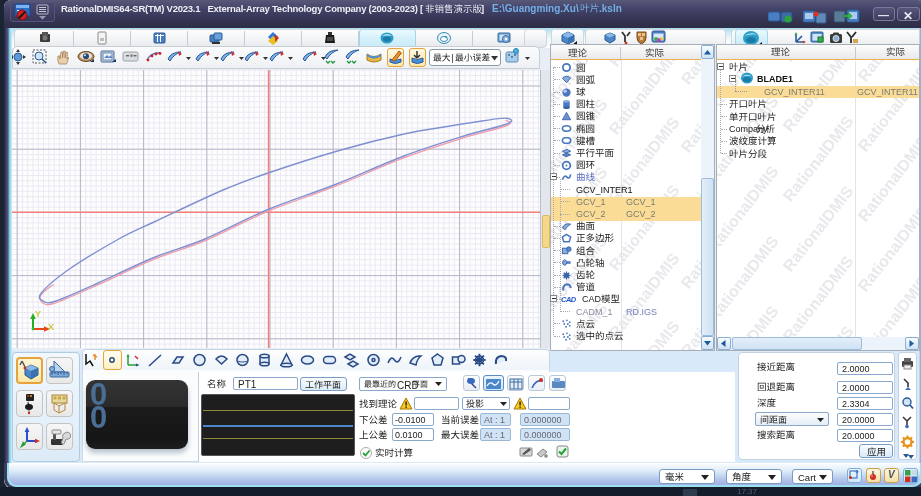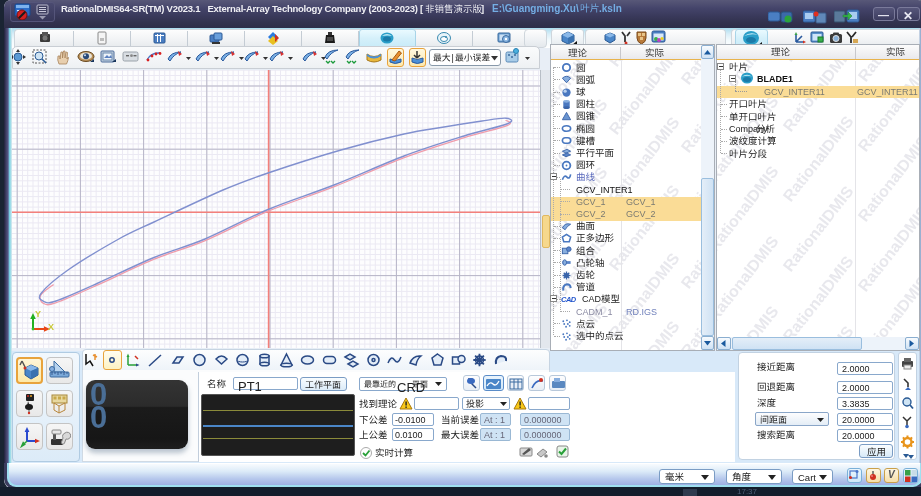--- a/index.html
+++ b/index.html
@@ -887,40 +887,40 @@
 <div class="tx" style="left:86px;top:384px;font-size:31px;font-weight:bold;color:#4a6e96;line-height:22px">0</div>
 <div class="tx" style="left:86px;top:407px;font-size:31px;font-weight:bold;color:#4a6e96;line-height:22px">0</div>
 <div class="abs" style="left:194px;top:372px;width:537px;height:90px;background:#fff;border-left:1px solid #c2cedc"></div>
 <svg style="position:absolute;left:203px;top:379px;" width="19.0" height="10.9">
       <g transform="translate(0,8.36) scale(0.009500,-0.009500)" fill="#222">
         <path transform="translate(0,0)" d="M263 529C314 494 373 446 417 406C300 344 171 299 47 273C61 256 79 224 86 204C141 217 197 233 252 253V-79H327V-27H773V-79H849V340H451C617 429 762 553 844 713L794 744L781 740H427C451 768 473 797 492 826L406 843C347 747 233 636 69 559C87 546 111 519 122 501C217 550 296 609 361 671H733C674 583 587 508 487 445C440 486 374 536 321 572ZM773 42H327V271H773Z"></path>
         <path transform="translate(1000,0)" d="M512 450C489 325 449 200 392 120C409 111 440 92 453 81C510 168 555 301 582 437ZM782 440C826 331 868 185 882 91L952 113C936 207 894 349 848 460ZM532 838C509 710 467 583 408 496V553H279V731C327 743 372 757 409 772L364 831C292 799 168 770 63 752C71 735 81 710 84 694C124 700 167 707 209 715V553H54V483H200C162 368 94 238 33 167C45 150 63 121 70 103C119 164 169 262 209 362V-81H279V370C311 326 349 270 365 241L409 300C390 325 308 416 279 445V483H398L394 477C412 468 444 449 458 438C494 491 527 560 553 637H653V12C653 -1 649 -5 636 -5C623 -6 579 -6 532 -5C543 -24 554 -56 559 -76C621 -76 664 -74 691 -63C718 -51 728 -30 728 12V637H863C848 601 828 561 810 526L877 510C904 567 934 635 958 697L909 711L898 707H576C586 745 596 784 604 824Z"></path>
       </g>
     </svg>
 <div class="inp" style="left:229px;top:377px;width:65px;height:13px"></div>
-<div class="tx" style="left:234px;top:379px;font-size:13px;color:#222">PT1</div>
+<div class="tx" style="left:234px;top:379px;font-size:10px;color:#222">PT1</div>
 <div class="abs" style="left:296px;top:376.5px;width:47px;height:14px;background:linear-gradient(#fafdff,#dcebf8);border:1px solid #7a9cc4;border-radius:3px"></div>
 <svg style="position:absolute;left:301px;top:379.5px;" width="36.0" height="10.3">
       <g transform="translate(0,7.92) scale(0.009000,-0.009000)" fill="#222">
         <path transform="translate(0,0)" d="M52 72V-3H951V72H539V650H900V727H104V650H456V72Z"></path>
         <path transform="translate(1000,0)" d="M526 828C476 681 395 536 305 442C322 430 351 404 363 391C414 447 463 520 506 601H575V-79H651V164H952V235H651V387H939V456H651V601H962V673H542C563 717 582 763 598 809ZM285 836C229 684 135 534 36 437C50 420 72 379 80 362C114 397 147 437 179 481V-78H254V599C293 667 329 741 357 814Z"></path>
         <path transform="translate(2000,0)" d="M174 630C213 556 252 459 266 399L337 424C323 482 282 578 242 650ZM755 655C730 582 684 480 646 417L711 396C750 456 797 552 834 633ZM52 348V273H459V-79H537V273H949V348H537V698H893V773H105V698H459V348Z"></path>
         <path transform="translate(3000,0)" d="M389 334H601V221H389ZM389 395V506H601V395ZM389 160H601V43H389ZM58 774V702H444C437 661 426 614 416 576H104V-80H176V-27H820V-80H896V576H493L532 702H945V774ZM176 43V506H320V43ZM820 43H670V506H820Z"></path>
       </g>
     </svg>
 <div class="inp" style="left:355px;top:376.5px;width:88px;height:14px"></div>
 <svg style="position:absolute;left:360px;top:380px;" width="32.0" height="9.2">
       <g transform="translate(0,7.04) scale(0.008000,-0.008000)" fill="#222">
         <path transform="translate(0,0)" d="M248 635H753V564H248ZM248 755H753V685H248ZM176 808V511H828V808ZM396 392V325H214V392ZM47 43 54 -24 396 17V-80H468V26L522 33V94L468 88V392H949V455H49V392H145V52ZM507 330V268H567L547 262C577 189 618 124 671 70C616 29 554 -2 491 -22C504 -35 522 -61 529 -77C596 -53 662 -19 720 26C776 -20 843 -55 919 -77C929 -59 948 -32 964 -18C891 0 826 31 771 71C837 135 889 215 920 314L877 333L863 330ZM613 268H832C806 209 767 157 721 113C675 157 639 209 613 268ZM396 269V198H214V269ZM396 142V80L214 59V142Z"></path>
         <path transform="translate(1000,0)" d="M244 504H770V428H244ZM171 555V377H846V555ZM463 840V775H276L300 824L230 834C210 785 172 728 118 683C130 679 145 670 157 661H67V606H934V661H540V722H860V775H540V840ZM194 661C213 680 229 701 244 722H463V661ZM571 358V-80H646V14H958V70H646V135H908V186H646V249H929V302H646V358ZM48 70V18H357V-80H432V360H357V301H73V248H357V186H96V134H357V70Z"></path>
         <path transform="translate(2000,0)" d="M81 783C136 730 201 654 231 607L292 650C260 697 193 769 138 820ZM866 840C764 809 574 789 415 780V558C415 428 406 250 318 120C335 111 368 89 381 75C459 187 483 344 489 475H693V78H767V475H952V545H491V558V720C644 730 814 749 928 784ZM262 478H52V404H189V125C144 108 92 63 39 6L89 -63C140 5 189 64 223 64C245 64 277 30 319 4C389 -39 472 -51 597 -51C693 -51 872 -45 943 -40C944 -19 956 19 965 39C868 28 718 20 599 20C486 20 401 27 336 68C302 88 281 107 262 119Z"></path>
         <path transform="translate(3000,0)" d="M552 423C607 350 675 250 705 189L769 229C736 288 667 385 610 456ZM240 842C232 794 215 728 199 679H87V-54H156V25H435V679H268C285 722 304 778 321 828ZM156 612H366V401H156ZM156 93V335H366V93ZM598 844C566 706 512 568 443 479C461 469 492 448 506 436C540 484 572 545 600 613H856C844 212 828 58 796 24C784 10 773 7 753 7C730 7 670 8 604 13C618 -6 627 -38 629 -59C685 -62 744 -64 778 -61C814 -57 836 -49 859 -19C899 30 913 185 928 644C929 654 929 682 929 682H627C643 729 658 779 670 828Z"></path>
       </g>
     </svg>
-<div class="tx" style="left:393px;top:379.5px;font-size:13px;color:#222">CRD</div>
+<div class="tx" style="left:393px;top:379.5px;font-size:10px;color:#222">CRD</div>
 <svg style="position:absolute;left:408px;top:380px;" width="16.0" height="9.2">
       <g transform="translate(0,7.04) scale(0.008000,-0.008000)" fill="#222">
         <path transform="translate(0,0)" d="M174 630C213 556 252 459 266 399L337 424C323 482 282 578 242 650ZM755 655C730 582 684 480 646 417L711 396C750 456 797 552 834 633ZM52 348V273H459V-79H537V273H949V348H537V698H893V773H105V698H459V348Z"></path>
         <path transform="translate(1000,0)" d="M389 334H601V221H389ZM389 395V506H601V395ZM389 160H601V43H389ZM58 774V702H444C437 661 426 614 416 576H104V-80H176V-27H820V-80H896V576H493L532 702H945V774ZM176 43V506H320V43ZM820 43H670V506H820Z"></path>
       </g>
     </svg>
 <svg class="abs" style="left:430px;top:381px" width="9" height="6">
       <path d="M1 1 L8 1 L4.5 5 Z" fill="#222"></path>
     </svg>
 <div class="abs" style="left:459px;top:375px;width:17px;height:16px;background:linear-gradient(#fdfdfe,#e8eef5);border:1px solid #b8c8da;border-radius:3px"></div>
@@ -1069,21 +1069,21 @@
     </svg>
 <div class="inp" style="left:833px;top:381px;width:56px;height:13px"></div>
 <div class="tx" style="left:838px;top:383px;font-size:9px;color:#222">2.0000</div>
 <svg style="position:absolute;left:753px;top:397.5px;" width="19.0" height="10.9">
       <g transform="translate(0,8.36) scale(0.009500,-0.009500)" fill="#222">
         <path transform="translate(0,0)" d="M328 785V605H396V719H849V608H919V785ZM507 653C464 579 392 508 318 462C334 450 361 423 372 410C446 463 526 547 575 632ZM662 624C733 561 814 472 851 414L909 456C870 514 786 600 716 661ZM84 772C140 744 214 698 249 667L289 731C251 761 178 803 123 829ZM38 501C99 472 177 426 216 394L255 456C215 487 136 531 76 556ZM61 -10 117 -62C167 30 227 154 273 258L223 309C173 196 107 66 61 -10ZM581 466V357H322V289H535C475 179 375 82 268 33C284 19 307 -7 318 -25C422 30 517 128 581 242V-75H656V245C717 135 807 34 899 -23C911 -4 934 22 952 37C856 86 761 184 704 289H921V357H656V466Z"></path>
         <path transform="translate(1000,0)" d="M386 644V557H225V495H386V329H775V495H937V557H775V644H701V557H458V644ZM701 495V389H458V495ZM757 203C713 151 651 110 579 78C508 111 450 153 408 203ZM239 265V203H369L335 189C376 133 431 86 497 47C403 17 298 -1 192 -10C203 -27 217 -56 222 -74C347 -60 469 -35 576 7C675 -37 792 -65 918 -80C927 -61 946 -31 962 -15C852 -5 749 15 660 46C748 93 821 157 867 243L820 268L807 265ZM473 827C487 801 502 769 513 741H126V468C126 319 119 105 37 -46C56 -52 89 -68 104 -80C188 78 201 309 201 469V670H948V741H598C586 773 566 813 548 845Z"></path>
       </g>
     </svg>
 <div class="inp" style="left:833px;top:397px;width:56px;height:13px"></div>
-<div class="tx" style="left:838px;top:399px;font-size:9px;color:#222">3.3835</div>
+<div class="tx" style="left:838px;top:399px;font-size:9px;color:#222">2.3304</div>
 <div class="inp" style="left:833px;top:413px;width:56px;height:13px"></div>
 <div class="tx" style="left:838px;top:415px;font-size:9px;color:#222">20.0000</div>
 <svg style="position:absolute;left:753px;top:429.5px;" width="38.0" height="10.9">
       <g transform="translate(0,8.36) scale(0.009500,-0.009500)" fill="#222">
         <path transform="translate(0,0)" d="M166 840V638H46V568H166V354L39 309L59 238L166 279V13C166 0 161 -3 150 -3C138 -4 103 -4 64 -3C74 -24 83 -56 85 -75C144 -76 181 -73 205 -61C229 -48 237 -27 237 13V306L349 350L336 418L237 380V568H339V638H237V840ZM379 290V226H424L416 223C458 156 515 99 584 53C499 16 402 -7 304 -20C317 -36 331 -64 338 -82C449 -64 557 -34 651 12C730 -29 820 -59 917 -78C927 -59 946 -31 962 -16C875 -2 793 21 721 52C803 106 870 178 911 271L866 293L853 290H683V387H915V758H723V696H847V602H727V545H847V449H683V841H614V449H457V544H566V602H457V694C509 710 563 730 607 754L553 804C516 779 450 751 392 732V387H614V290ZM809 226C771 169 717 123 652 87C586 125 531 171 491 226Z"></path>
         <path transform="translate(1000,0)" d="M633 104C718 58 825 -12 877 -58L938 -14C881 32 773 98 690 141ZM290 136C233 82 143 26 61 -11C78 -23 106 -47 119 -61C198 -20 294 46 358 109ZM194 319C211 326 237 329 421 341C339 302 269 272 237 260C179 236 135 222 102 219C109 200 119 166 122 153C148 162 187 166 479 185V10C479 -2 475 -6 458 -6C443 -8 389 -8 327 -6C339 -26 351 -54 355 -75C428 -75 479 -75 510 -63C543 -52 552 -32 552 8V189L797 204C824 176 848 148 864 126L922 166C879 221 789 304 718 362L665 328C691 306 719 281 746 255L309 232C450 285 592 352 727 434L673 480C629 451 581 424 532 398L309 385C378 419 447 460 510 505L480 528H862V405H936V593H539V686H923V752H539V841H461V752H76V686H461V593H66V405H137V528H434C363 473 274 425 246 411C218 396 193 387 174 385C181 367 191 333 194 319Z"></path>
         <path transform="translate(2000,0)" d="M152 732H345V556H152ZM551 488H817V284H551ZM942 788H476V-40H960V33H551V213H888V559H551V714H942ZM35 37 54 -34C158 -5 301 35 437 73L428 139L298 104V281H429V347H298V491H413V797H86V491H228V85L151 65V390H87V49Z"></path>
         <path transform="translate(3000,0)" d="M432 827C444 803 456 774 467 748H64V682H938V748H545C533 777 515 816 498 847ZM295 23C319 34 355 39 659 71C672 52 683 34 691 19L743 55C718 98 665 169 622 221L572 190L621 126L375 102C408 141 440 185 470 232H821V0C821 -14 816 -18 801 -18C786 -19 729 -20 674 -17C684 -34 696 -59 699 -77C774 -77 823 -77 854 -67C884 -57 895 -39 895 -1V297H510L548 367H832V648H757V428H244V648H172V367H463C451 343 439 319 426 297H108V-79H181V232H388C364 194 343 164 332 151C308 121 290 100 270 96C279 76 291 38 295 23ZM632 667C598 639 557 612 512 586C457 613 400 639 350 662L318 625C362 605 411 581 459 557C403 528 345 503 291 483C303 473 322 450 330 439C387 464 451 495 512 530C572 499 628 468 666 445L700 488C665 509 617 534 563 561C606 587 646 615 680 642Z"></path>
       </g>
     </svg>

